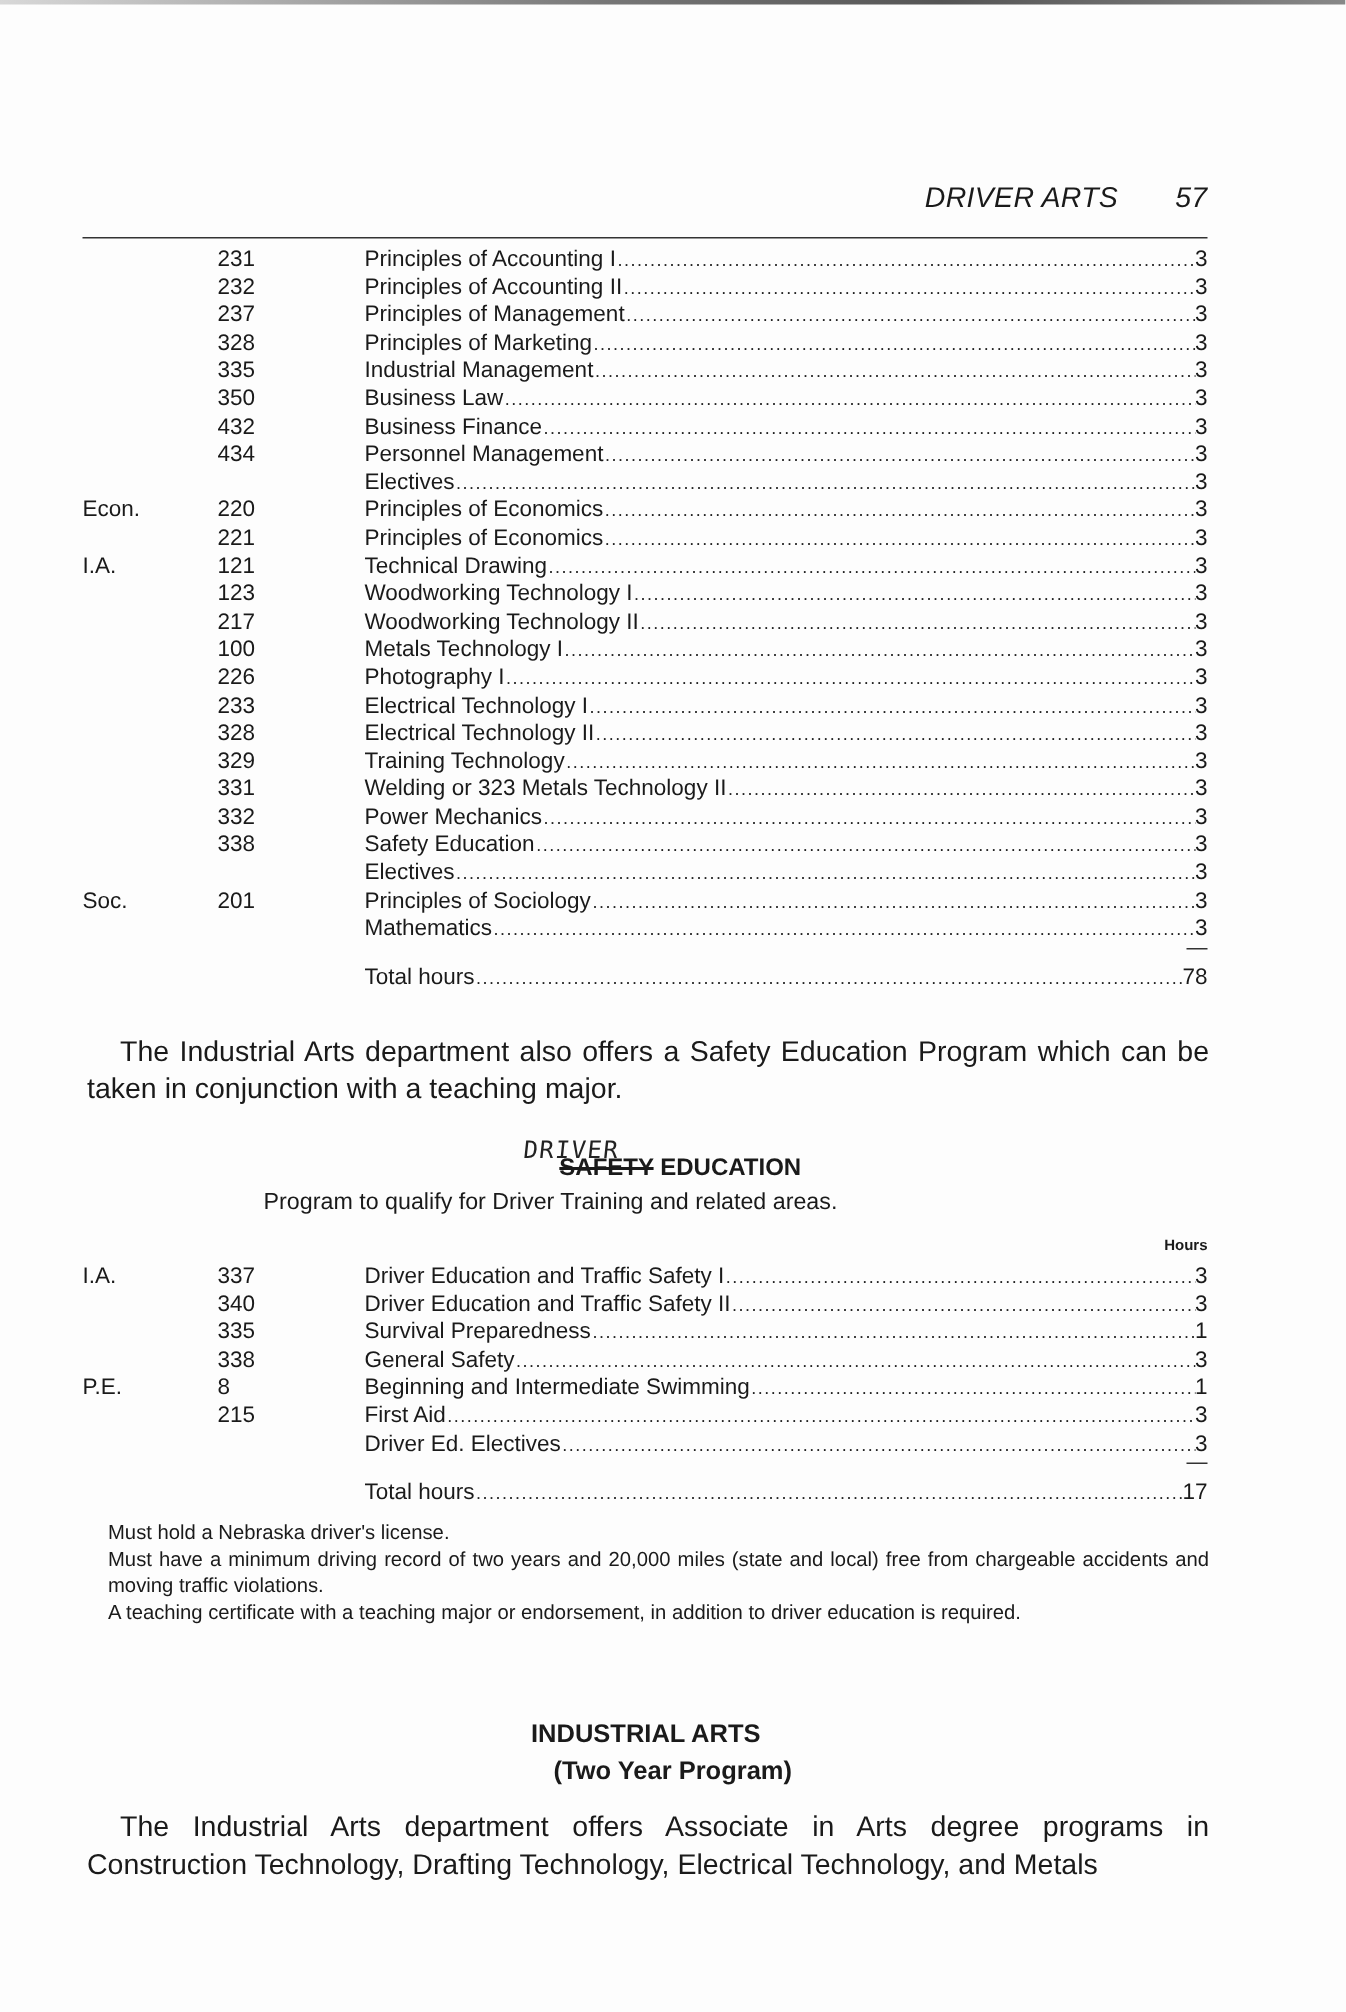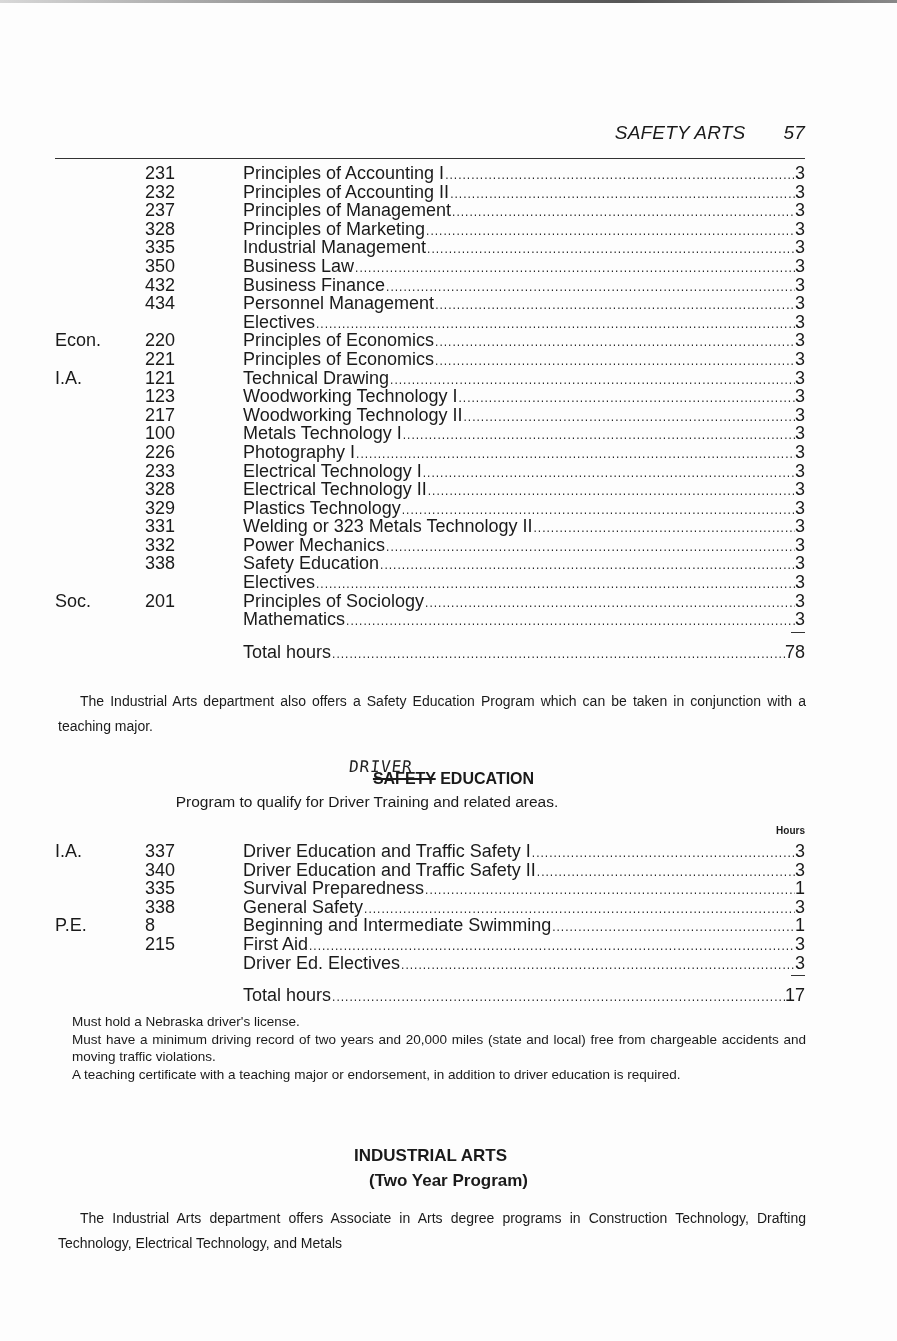--- a/index.html
+++ b/index.html
@@ -9,34 +9,34 @@
     font-family: "Liberation Sans", "DejaVu Sans", sans-serif;
   }
   .top-edge { position: absolute; left: 0; top: 0; width: 897px; height: 3px;
     background: linear-gradient(to right, #d8d8d8, #777 45%, #555 70%, #888); }
   .running-head { position: absolute; top: 122px; left: 560px; width: 245px; text-align: right;
     font-size: 19px; font-style: italic; letter-spacing: 0.2px; }
   .running-head .sec { margin-right: 38px; }
   .running-head .pg { font-style: italic; }
   .rule { position: absolute; top: 158px; left: 55px; width: 750px; height: 0; border-top: 1.5px solid #333; }
 
-  .table { position: absolute; left: 55px; width: 750px; font-size: 18px; }
+  .table { position: absolute; left: 55px; width: 750px; font-size: 15px; }
   .row { position: relative; height: 18.6px; line-height: 18.6px; }
   .dept { position: absolute; left: 0; width: 70px; }
   .num { position: absolute; left: 90px; width: 30px; }
   .leader { position: absolute; left: 188px; right: 0; display: flex; align-items: baseline; }
   .title { white-space: nowrap; padding-right: 1px; }
   .dots { flex: 1; overflow: hidden; white-space: nowrap; color: #222; letter-spacing: 1px; font-size: 12px; }
   .dots::after { content: "........................................................................................................................................................................................................"; }
   .hrs { white-space: nowrap; text-align: right; }
   .dash-row { position: relative; height: 14px; }
   .dash { position: absolute; right: 0; top: 3px; width: 14px; border-top: 1.5px solid #333; }
 
   #table1 { top: 164px; }
-  .para { position: absolute; left: 58px; width: 748px; font-size: 14px; line-height: 25px; text-align: justify; }
+  .para { position: absolute; left: 58px; width: 748px; font-size: 19px; line-height: 25px; text-align: justify; }
   .para .indent { display: inline-block; width: 22px; }
   #para1 { top: 689px; }
   .handwritten { position: absolute; top: 757px; left: 349px; font-family: "DejaVu Sans Mono", monospace;
     font-size: 16px; letter-spacing: 1px; color: #222; transform: skewX(-6deg); }
   .heading1 { position: absolute; top: 770px; left: 0; width: 897px; text-align: center; font-size: 16px; font-weight: bold; }
   .heading1 .struck { text-decoration: line-through; text-decoration-thickness: 2px; font-size: 16px; padding-left: 10px; }
   .subheading { position: absolute; top: 793px; left: 0; width: 734px; text-align: center; font-size: 15.5px; }
   .hours-head { position: absolute; top: 825px; right: 92px; font-size: 10px; font-weight: bold; }
   #table2 { top: 842px; }
   .notes { position: absolute; left: 58px; width: 748px; top: 1013px; font-size: 13.5px; line-height: 17.5px; text-align: justify; }
@@ -45,21 +45,21 @@
   .heading2 { position: absolute; top: 1146px; left: 0; width: 861px; text-align: center; font-size: 17px; font-weight: bold; }
   .heading3 { position: absolute; top: 1171px; left: 0; width: 897px; text-align: center; font-size: 17px; font-weight: bold; }
   #para2 { top: 1206px; }
 </style>
 </head>
 <body>
 
 <div class="top-edge"></div>
 
 <div class="running-head">
-  <span class="sec">SAFETY ARTS</span><span class="pg">57</span>
+  <span class="sec">DRIVER ARTS</span><span class="pg">57</span>
 </div>
 <div class="rule"></div>
 
 <div class="table" id="table1">
     <div class="row">
       <span class="dept"></span>
       <span class="num">231</span>
       <span class="leader">
         <span class="title">Principles of Accounting I</span>
         <span class="dots"></span>
@@ -216,21 +216,21 @@
       <span class="leader">
         <span class="title">Electrical Technology II</span>
         <span class="dots"></span>
         <span class="hrs">3</span>
       </span>
     </div>
     <div class="row">
       <span class="dept"></span>
       <span class="num">329</span>
       <span class="leader">
-        <span class="title">Plastics Technology</span>
+        <span class="title">Training Technology</span>
         <span class="dots"></span>
         <span class="hrs">3</span>
       </span>
     </div>
     <div class="row">
       <span class="dept"></span>
       <span class="num">331</span>
       <span class="leader">
         <span class="title">Welding or 323 Metals Technology II</span>
         <span class="dots"></span>

